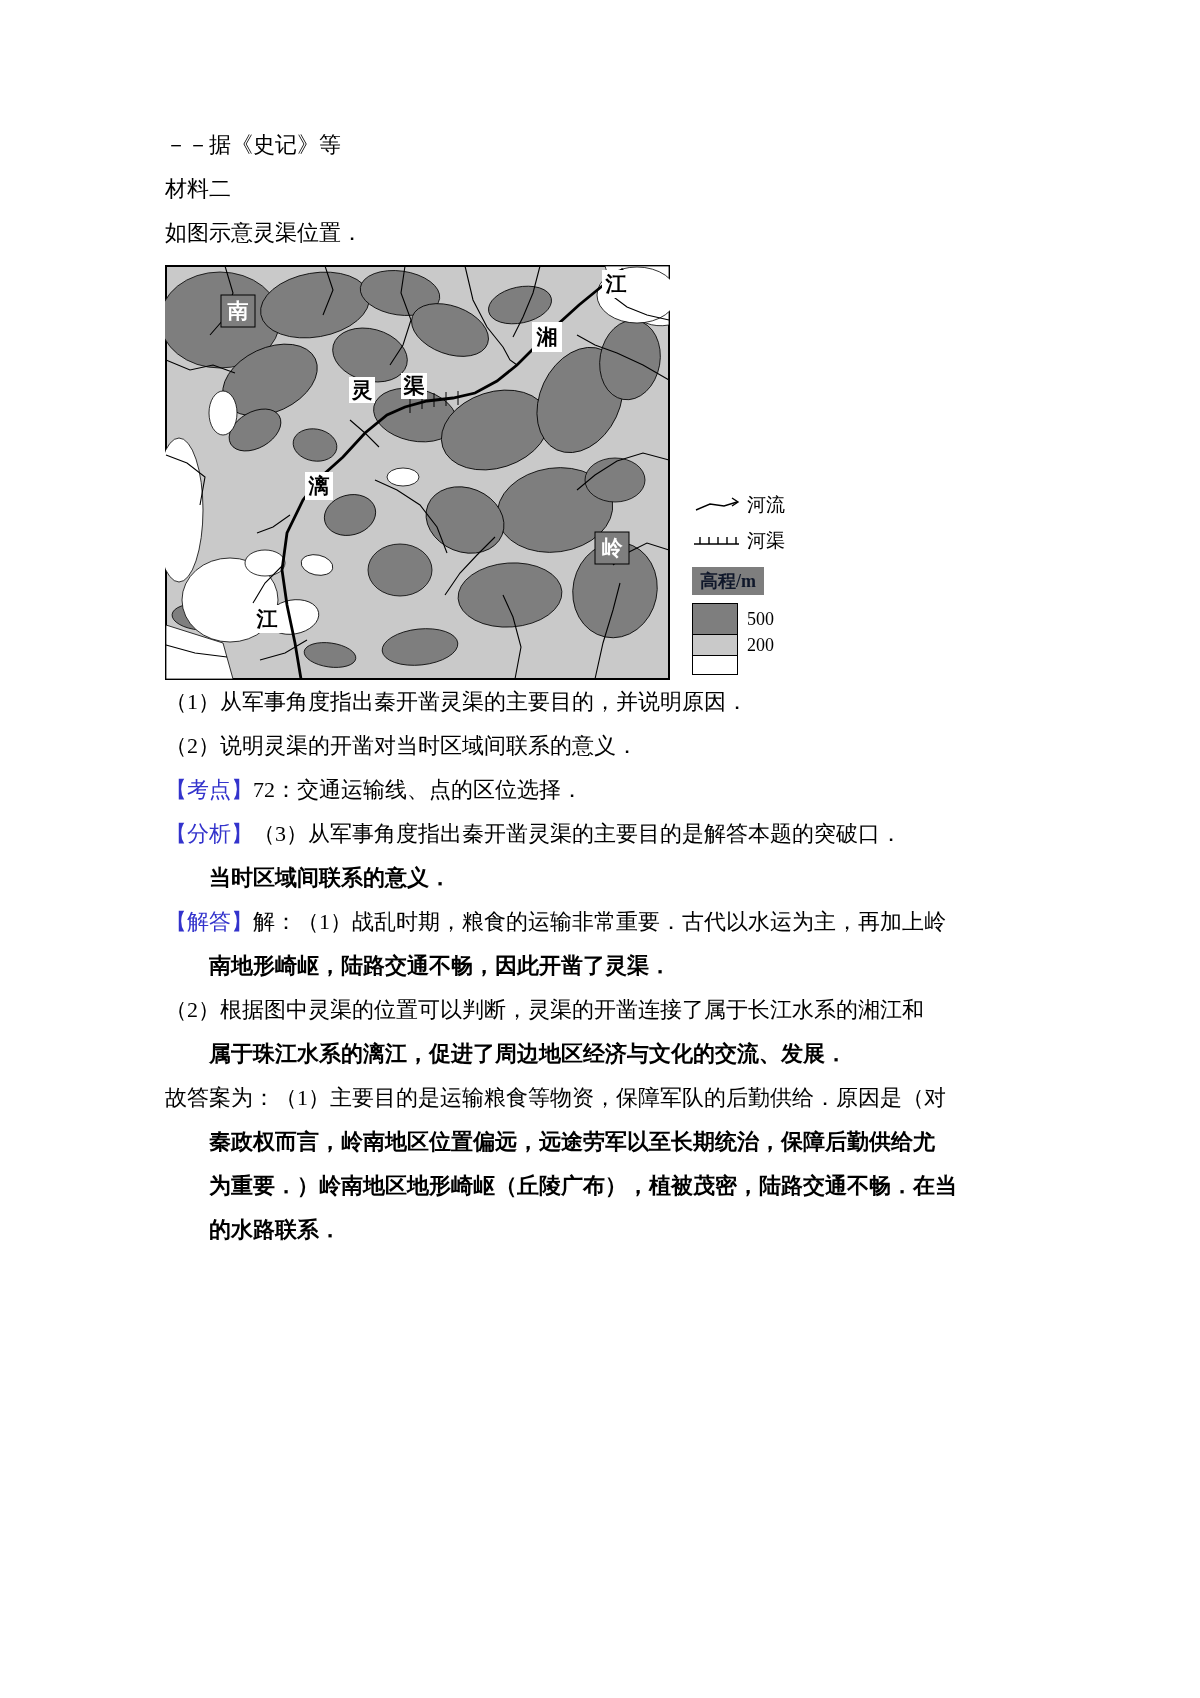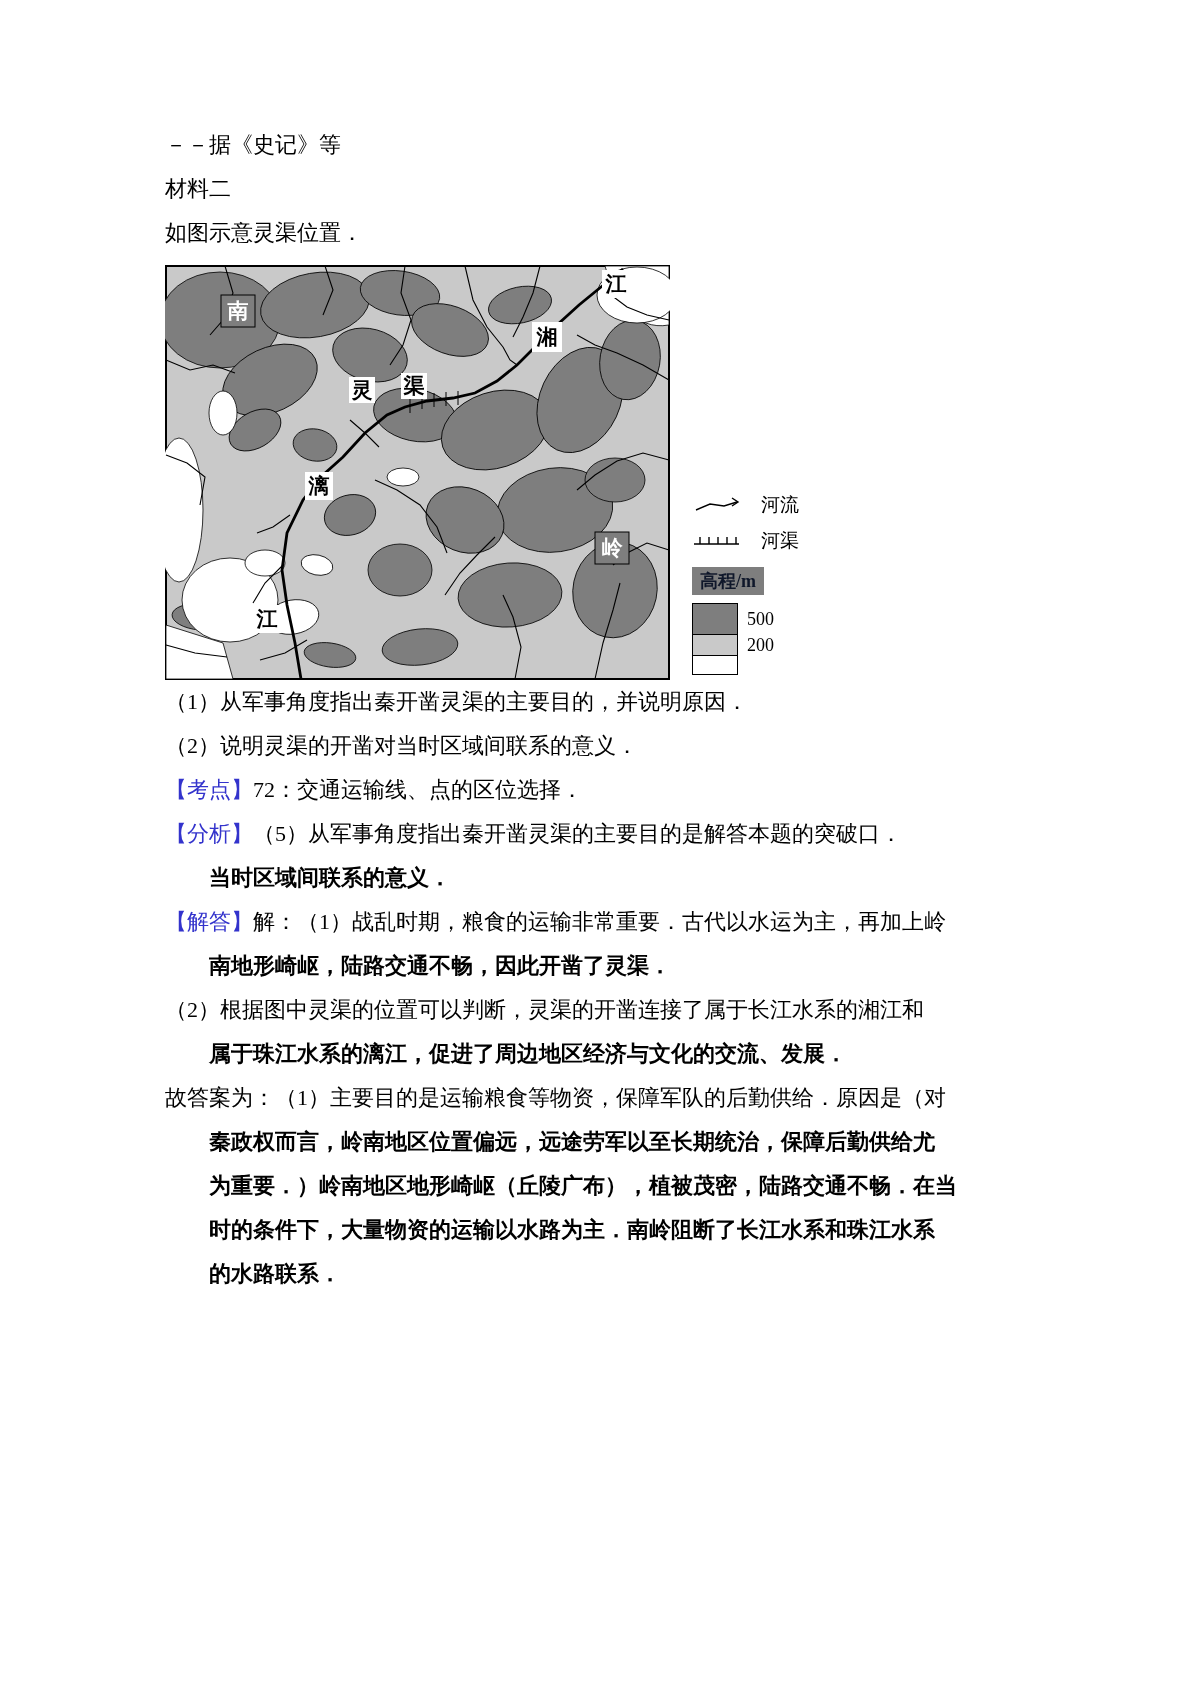--- a/index.html
+++ b/index.html
@@ -17,21 +17,21 @@
   .mt-sec { margin-top: 42px; }
   .mt-par { margin-top: 4px; }
   .indent { padding-left: 44px; font-weight: bold; }
   .tag { color: var(--tag-blue, #3333cc); }
 
   .figure { display: flex; align-items: flex-start; margin-top: 10px; }
   .map-svg { flex: 0 0 auto; display: block; }
   svg text { font-family: "Liberation Serif", "DejaVu Serif", serif; }
 
   .legend { margin-left: 22px; margin-top: 222px; font-size: 19px; }
-  .lg-item { display: flex; align-items: center; gap: 19px; height: 36px; }
+  .lg-item { display: flex; align-items: center; gap: 5px; height: 36px; }
   .lg-sym { width: 50px; height: 18px; flex: 0 0 auto; }
   .lg-elev-title {
     display: inline-block; background: var(--elev-500, #6f6f6f); color: #0f172a;
     padding: 2px 8px; font-size: 18px; margin: 8px 0 8px 0; font-weight: bold;
   }
   .lg-scale { display: block; }
   .lg-row { display: flex; align-items: center; }
   .lg-box { width: 46px; border: 1px solid #000; }
   .lg-row + .lg-row .lg-box { margin-top: -1px; }
   .b500 { background: var(--elev-500, #7e7e7e); height: 32px; }
@@ -193,31 +193,30 @@
           </div>
         </div>
       </div>
     </div>
 
     <p class="line mt-fig">（1）从军事角度指出秦开凿灵渠的主要目的，并说明原因．</p>
     <p class="line">（2）说明灵渠的开凿对当时区域间联系的意义．</p>
 
     <p class="line mt-sec"><span class="tag">【考点】</span><span>72：交通运输线、点的区位选择．</span></p>
 
-    <p class="line mt-par"><span class="tag">【分析】</span><span>（5）从军事角度指出秦开凿灵渠的主要目的是解答本题的突破口．</span></p>
+    <p class="line mt-par"><span class="tag">【分析】</span><span>（3）从军事角度指出秦开凿灵渠的主要目的是解答本题的突破口．</span></p>
     <p class="line indent">当时区域间联系的意义．</p>
 
     <p class="line mt-par"><span class="tag">【解答】</span><span>解：（1）战乱时期，粮食的运输非常重要．古代以水运为主，再加上岭</span></p>
     <p class="line indent">南地形崎岖，陆路交通不畅，因此开凿了灵渠．</p>
     <p class="line">（2）根据图中灵渠的位置可以判断，灵渠的开凿连接了属于长江水系的湘江和</p>
     <p class="line indent">属于珠江水系的漓江，促进了周边地区经济与文化的交流、发展．</p>
 
     <p class="line mt-par">故答案为：（1）主要目的是运输粮食等物资，保障军队的后勤供给．原因是（对</p>
     <p class="line indent">秦政权而言，岭南地区位置偏远，远途劳军以至长期统治，保障后勤供给尤</p>
     <p class="line indent">为重要．）岭南地区地形崎岖（丘陵广布），植被茂密，陆路交通不畅．在当</p>
-    <p class="line indent">时的条件下，大量物资的运输以水路为主．南岭阻断了长江水系和珠江水系</p>
     <p class="line indent">的水路联系．</p>
   </div>
 
   <div class="footer">
     <span>第</span><b>19</b><span>页（共</span><b>20</b><span>页）</span>
   </div>
 </div>
 
 </body></html>

